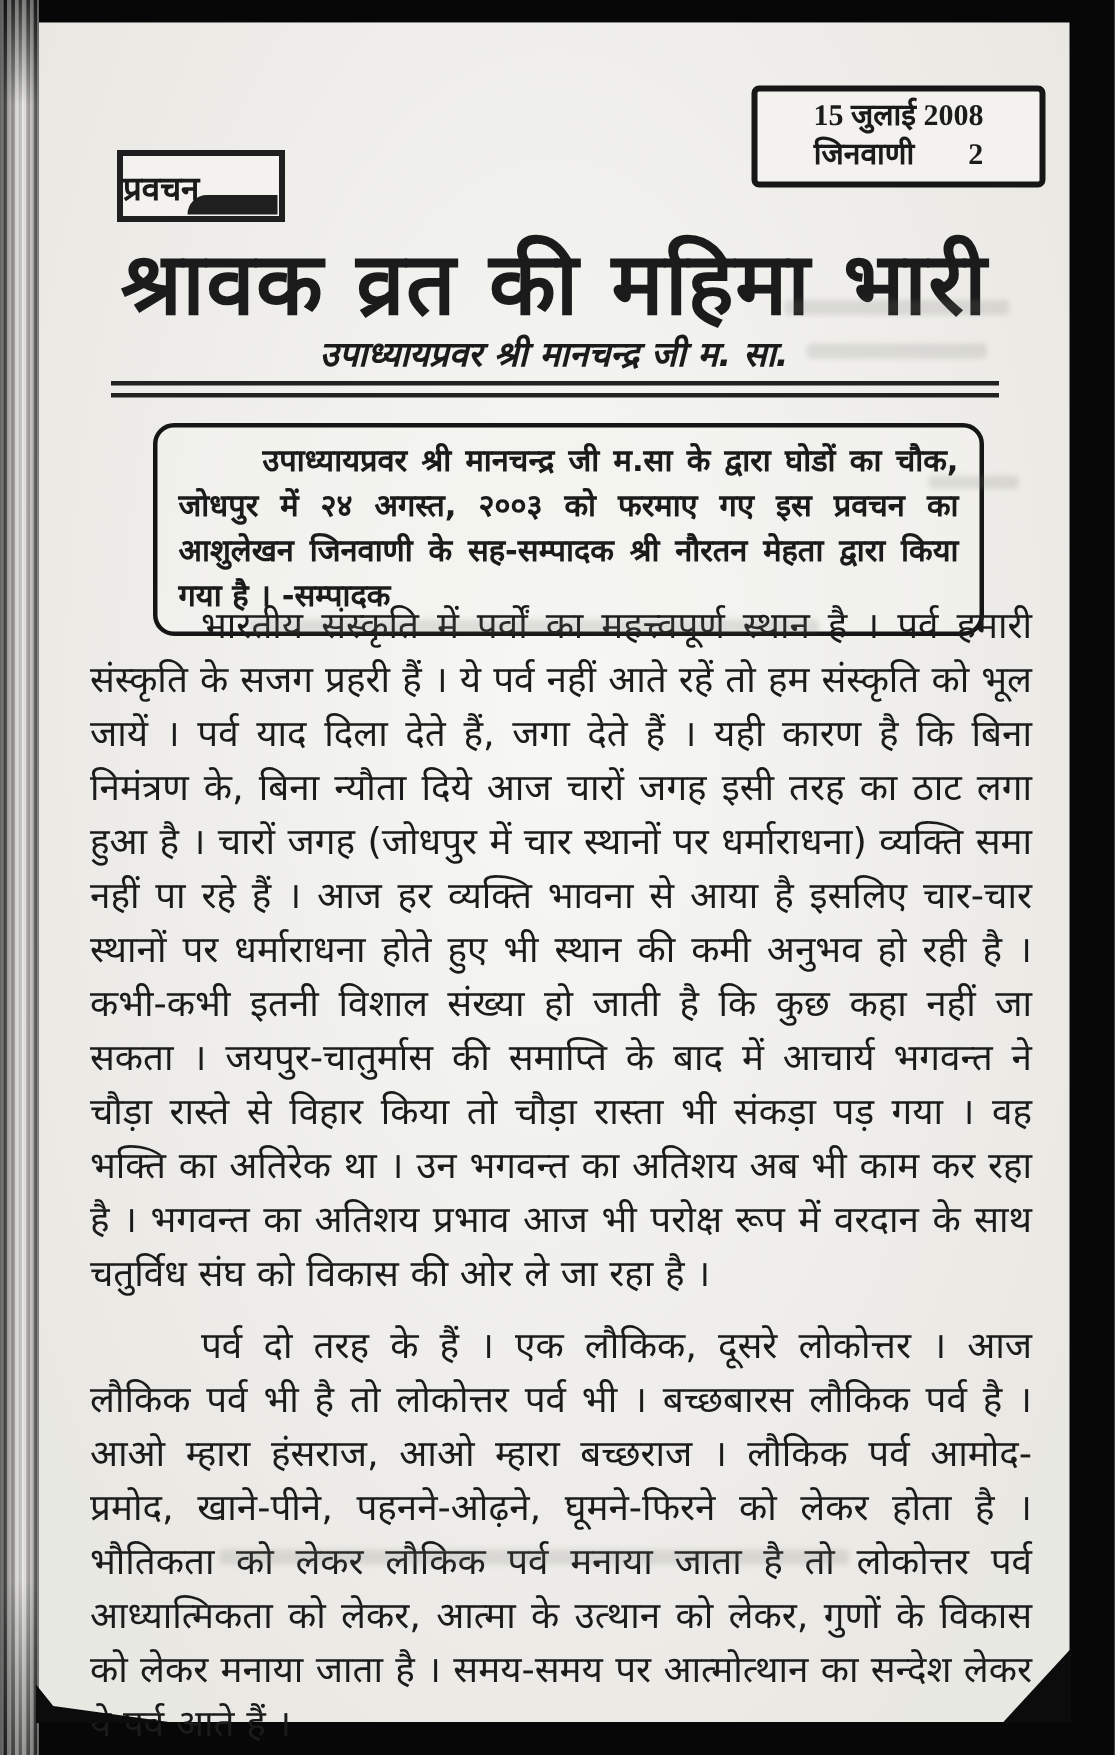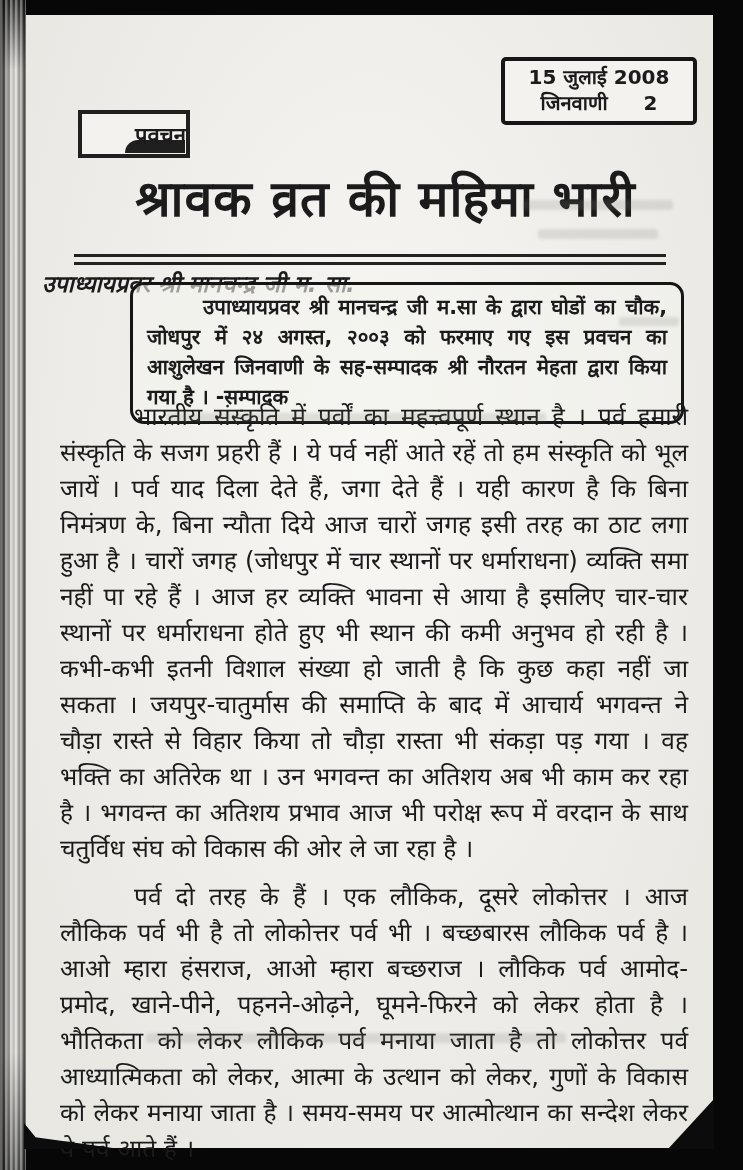--- a/index.html
+++ b/index.html
@@ -45,58 +45,59 @@
   }
 
   
   .masthead {
     position: absolute; top: 42px; right: 16px; width: 168px;
     border: 4px solid #161616; border-radius: 5px;
     padding: 3px 10px 5px 10px;
     background: #f3f2ee;
     font-weight: bold; font-size: 20px; line-height: 26px;
     text-align: center;
+    font-family: Liberation Serif, serif;
   }
   .masthead .row2 { display: flex; justify-content: center; gap: 36px; }
 
   
   .tab {
-    position: absolute; top: 95px; left: 52px; width: 104px; height: 40px;
+    position: absolute; top: 85px; left: 52px; width: 104px; height: 40px;
     border: 4px solid #1f1f1f; background: #f3f2ee;
-    display: flex; align-items: center; justify-content: flex-end;
+    display: flex; align-items: center; justify-content: flex-start;
   }
   .tab::after {
     content: ""; position: absolute; right: 1px; bottom: 1px;
     width: 58%; height: 13px; background: #1f1f1f;
     border-top-left-radius: 18px;
   }
   .tab-label { font-size: 22px; font-weight: bold; position: relative; z-index: 1; }
 
   .title {
     position: absolute; top: 132px; left: 0; width: 100%;
-    margin: 16px; text-align: center;
-    font-size: 50px; font-weight: 900; letter-spacing: 1px;
+    margin: 0; text-align: center;
+    font-size: 58px; font-weight: 900; letter-spacing: 1px;
   }
   .author {
-    position: absolute; top: 204px; left: 16px; width: 100%;
-    text-align: left; font-size: 23px; font-weight: bold; font-style: italic; margin-top: 48px;
+    position: absolute; top: 204px; left: 0; width: 100%;
+    text-align: center; font-size: 23px; font-weight: bold; font-style: italic;
   }
   .double-rule {
     position: absolute; top: 239px; left: 48px; width: 592px; height: 5px;
     border-top: 3px solid #222; border-bottom: 3px solid #222;
   }
 
   
   .note-box {
     position: absolute; top: 267px; left: 76px; width: 520px;
     border: 3px solid #151515; border-radius: 14px;
     padding: 7px 14px 9px 14px;
     background: rgba(244,243,239,0.6);
     font-size: 20.5px; line-height: 30px; font-weight: bold;
-    text-align: justify; text-indent: 56px; margin-left: 28px;
+    text-align: justify; text-indent: 56px;
   }
   .note-signature { font-weight: 900; }
 
   
   .body-text {
     position: absolute; top: 384px; left: 34px; width: 628px;
     font-size: 24.5px; line-height: 36px;
     text-align: justify;
   }
   .body-text p { margin: 0; text-indent: 74px; }

